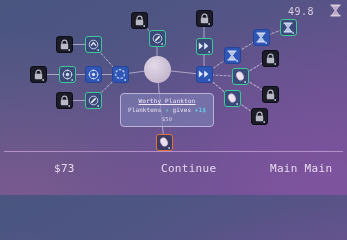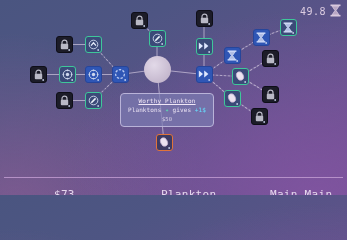--- a/index.html
+++ b/index.html
@@ -27,23 +27,23 @@
          background:radial-gradient(circle at 38% 34%, #e2d9e8, #c6b9cf 70%, #b3a6bd 100%); }
   .badge { position:absolute; right:1px; bottom:0px; font-size:4px; color:#cbd6ef; line-height:4px; }
   #tooltip { position:absolute; left:120px; top:93px; width:94px;
              background:rgba(124,124,178,0.72); border:1px solid #b9b3d8; border-radius:4px;
              padding:3px 2px 4px; text-align:center; }
   #tooltip .t-title { font-size:6px; color:#f0e6f6; text-decoration:underline; letter-spacing:.2px; }
   #tooltip .t-desc  { font-size:6px; color:#ece4f4; margin-top:2px; letter-spacing:.1px; }
   #tooltip .t-desc .shrimp { color:#5ad8b0; }
   #tooltip .t-desc .gain   { color:#64e0ff; }
   #tooltip .t-cost  { font-size:5.5px; color:#d8cfe6; margin-top:3px; }
-  #timer { position:absolute; right:6px; top:2px; display:flex; align-items:center; gap:4px; }
+  #timer { position:absolute; right:6px; top:2px; display:flex; align-items:center; gap:16px; }
   #timer .tval { font-size:10px; color:#ddcde2; letter-spacing:.5px; }
-  #bottom { position:absolute; left:0; right:0; bottom:0; height:18px;text-align:right; }
+  #bottom { position:absolute; left:0; right:0; bottom:0; height:44px;text-align:right; }
   #bottom .rule { position:absolute; top:0; left:4px; right:4px; height:1px; background:#c49fd4; opacity:.8; }
   #bottom .cell { font-size:11px; color:#e6d8ee; letter-spacing:.3px; }
   #money { position:absolute; left:54px; top:11px; }
   #cont  { position:absolute; left:161px; top:11px; }
   #menu  { position:absolute; left:270px; top:11px; }
 </style>
 </head>
 <body>
 
 <div id="tree">
@@ -295,15 +295,15 @@
     <span class="shrimp">✦</span>
     <span>gives</span>
     <span class="gain">+1$</span>
   </div>
   <div class="t-cost">$50</div>
 </div>
 
 <div id="bottom">
   <div class="rule"></div>
   <div class="cell" id="money">$73</div>
-  <div class="cell" id="cont">Plankton</div>
+  <div class="cell" id="cont">Continue</div>
   <div class="cell" id="menu">Main Main</div>
 </div>
 
 </body></html>

